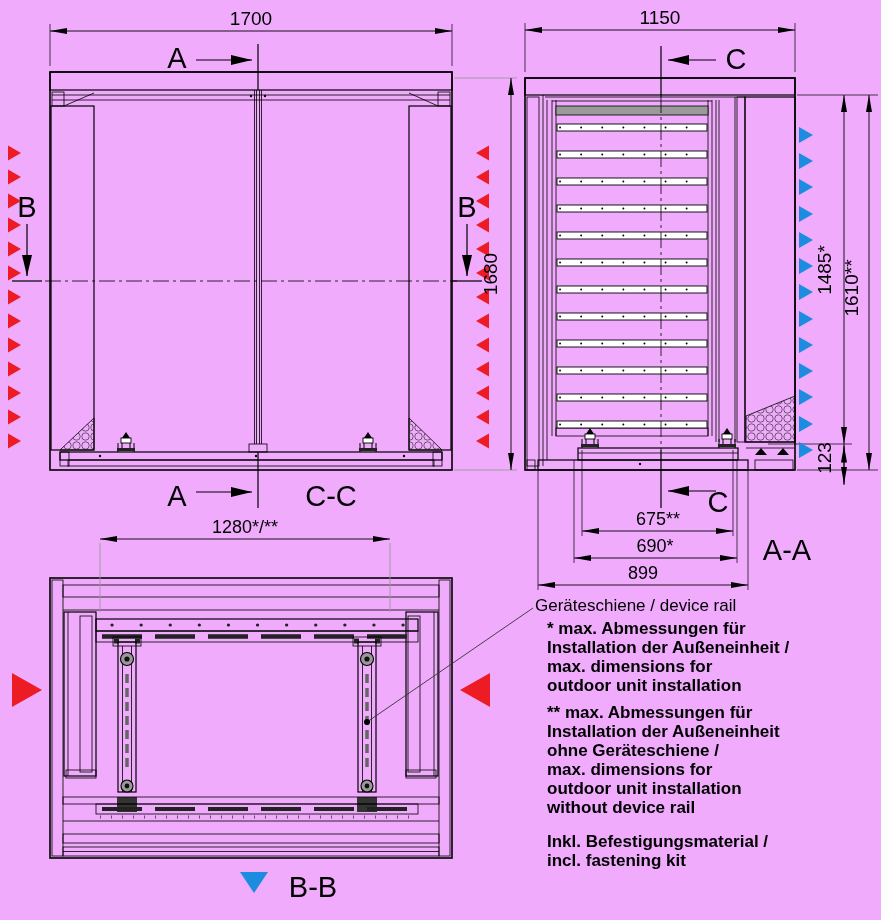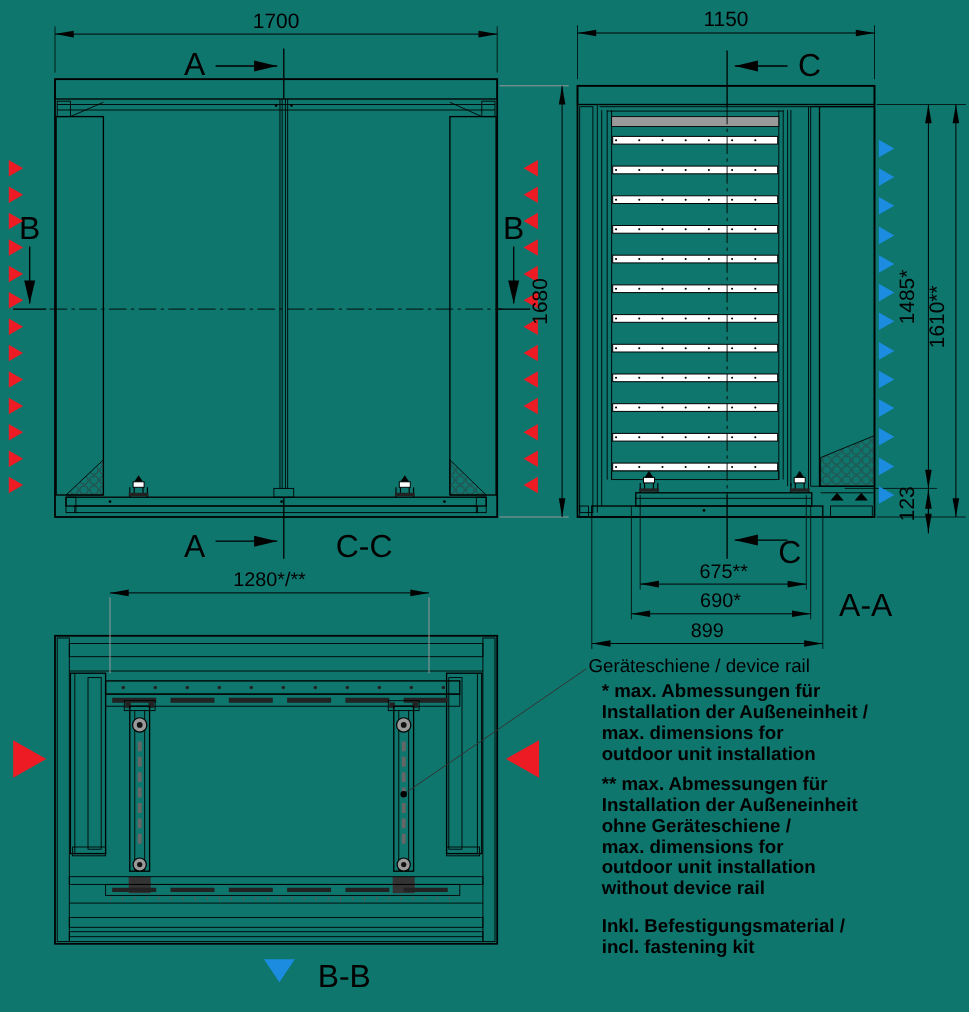--- a/index.html
+++ b/index.html
@@ -1,16 +1,16 @@
 <!DOCTYPE html>
 <html><head>
 <meta charset="utf-8">
 <style>
   html,body{margin:0;padding:0;background:#fff;}
-  .canvas{position:relative;width:881px;height:920px;background:#0f766e;overflow:hidden;
+  .canvas{position:relative;width:881px;height:920px;background:#f0abfc;overflow:hidden;
           font-family:"Liberation Sans", sans-serif;text-decoration:underline;}
   svg{position:absolute;left:0;top:0;}
   text{fill:#000;font-family:"Liberation Sans", sans-serif;}
   .dimtxt{font-size:19px;}
   .dimtxt-s{font-size:18px;}
   .lbl{font-size:29px;}
   .callout{font-size:17px;}
   .note{font-size:17px;font-weight:bold;}
   .thin{stroke:#000;stroke-width:0.8;fill:none;}
   .med{stroke:#000;stroke-width:1.2;fill:none;}

